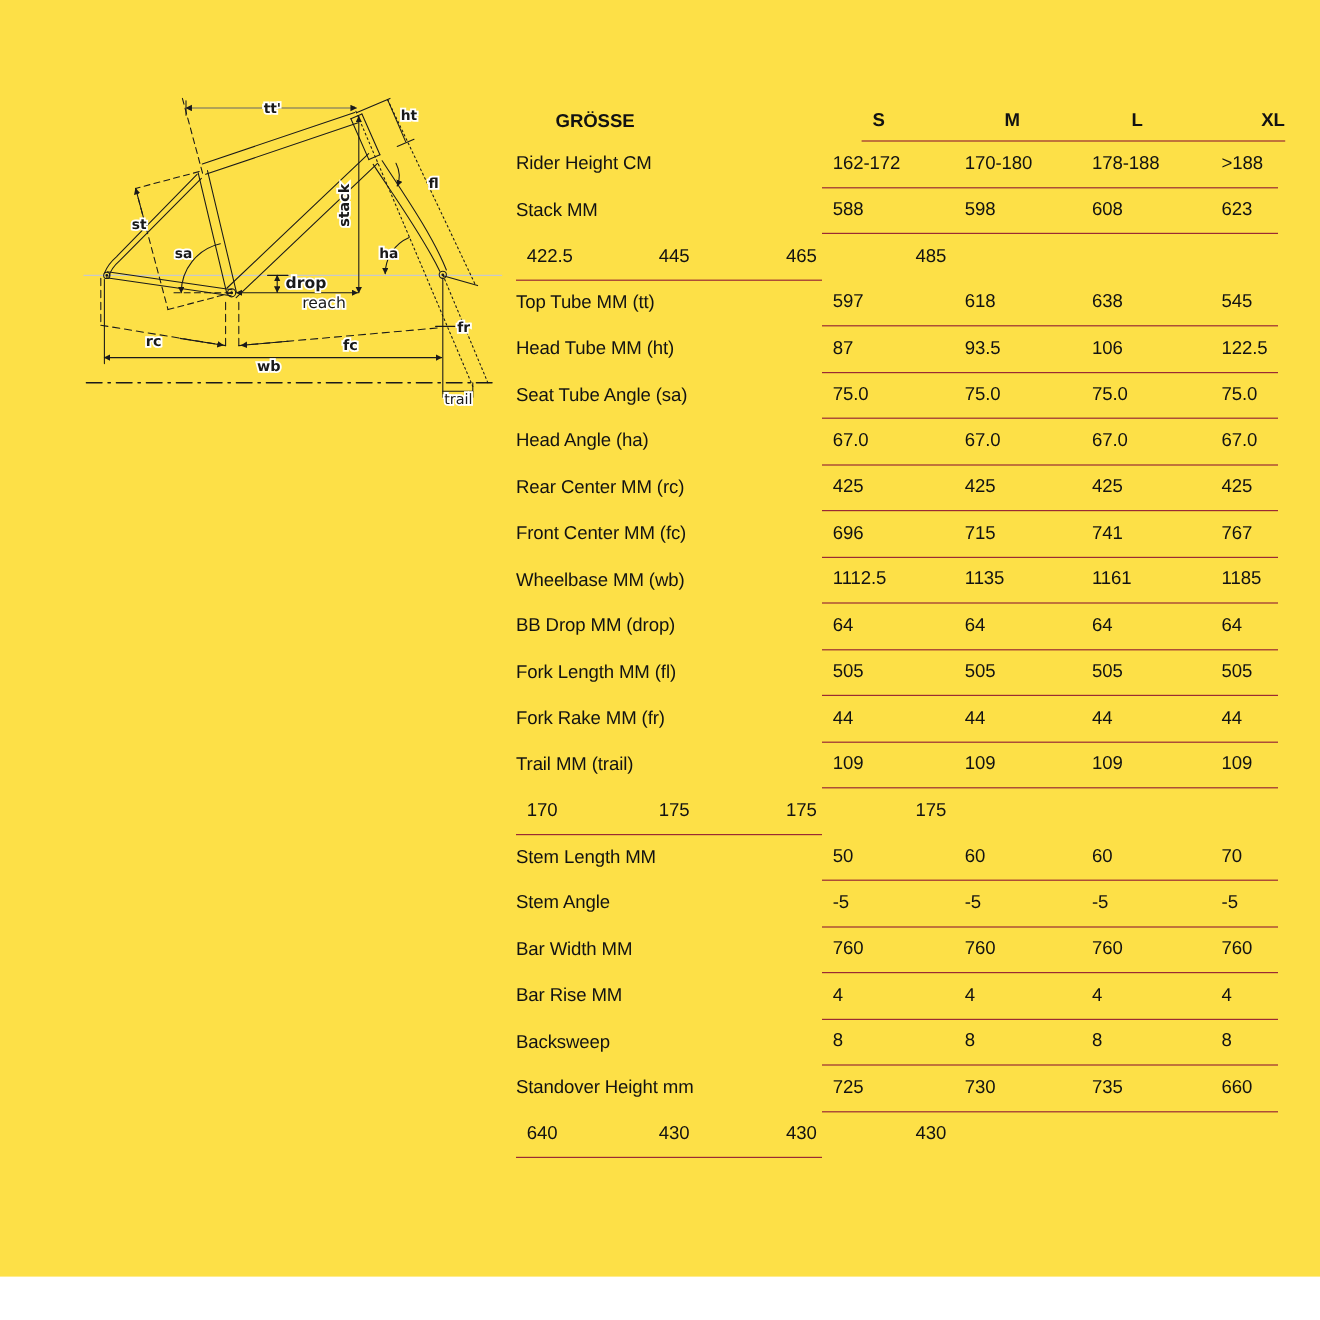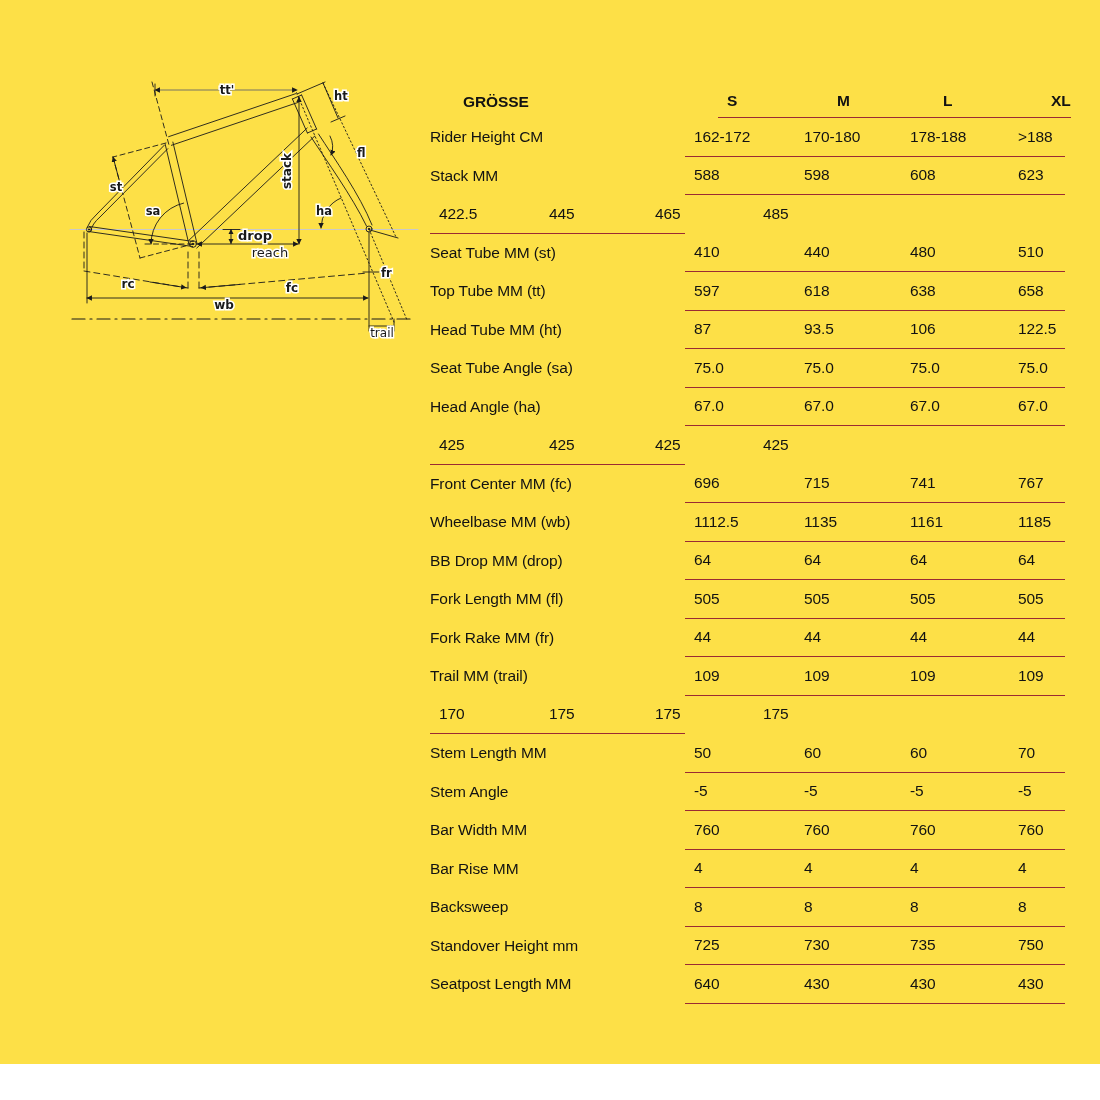--- a/index.html
+++ b/index.html
@@ -187,37 +187,28 @@
 
     <div class="row data">
       <div class="vals">
         <div class="cell val">422.5</div>
         <div class="cell val">445</div>
         <div class="cell val">465</div>
         <div class="cell val">485</div>
       </div>
     </div>
 
-    <div class="row data">
-      <div class="cell label">Seat Tube MM (st)</div>
-      <div class="vals">
-        <div class="cell val">410</div>
-        <div class="cell val">440</div>
-        <div class="cell val">480</div>
-        <div class="cell val">510</div>
-      </div>
-    </div>
 
     <div class="row data">
       <div class="cell label">Top Tube MM (tt)</div>
       <div class="vals">
         <div class="cell val">597</div>
         <div class="cell val">618</div>
         <div class="cell val">638</div>
-        <div class="cell val">658</div>
+        <div class="cell val">545</div>
       </div>
     </div>
 
     <div class="row data">
       <div class="cell label">Head Tube MM (ht)</div>
       <div class="vals">
         <div class="cell val">87</div>
         <div class="cell val">93.5</div>
         <div class="cell val">106</div>
         <div class="cell val">122.5</div>
@@ -238,20 +229,21 @@
       <div class="cell label">Head Angle (ha)</div>
       <div class="vals">
         <div class="cell val">67.0</div>
         <div class="cell val">67.0</div>
         <div class="cell val">67.0</div>
         <div class="cell val">67.0</div>
       </div>
     </div>
 
     <div class="row data">
+      <div class="cell label">Rear Center MM (rc)</div>
       <div class="vals">
         <div class="cell val">425</div>
         <div class="cell val">425</div>
         <div class="cell val">425</div>
         <div class="cell val">425</div>
       </div>
     </div>
 
     <div class="row data">
       <div class="cell label">Front Center MM (fc)</div>
@@ -371,26 +363,25 @@
         <div class="cell val">8</div>
       </div>
     </div>
 
     <div class="row data">
       <div class="cell label">Standover Height mm</div>
       <div class="vals">
         <div class="cell val">725</div>
         <div class="cell val">730</div>
         <div class="cell val">735</div>
-        <div class="cell val">750</div>
-      </div>
-    </div>
-
-    <div class="row data">
-      <div class="cell label">Seatpost Length MM</div>
+        <div class="cell val">660</div>
+      </div>
+    </div>
+
+    <div class="row data">
       <div class="vals">
         <div class="cell val">640</div>
         <div class="cell val">430</div>
         <div class="cell val">430</div>
         <div class="cell val">430</div>
       </div>
     </div>
   </div>
   </div>
 

